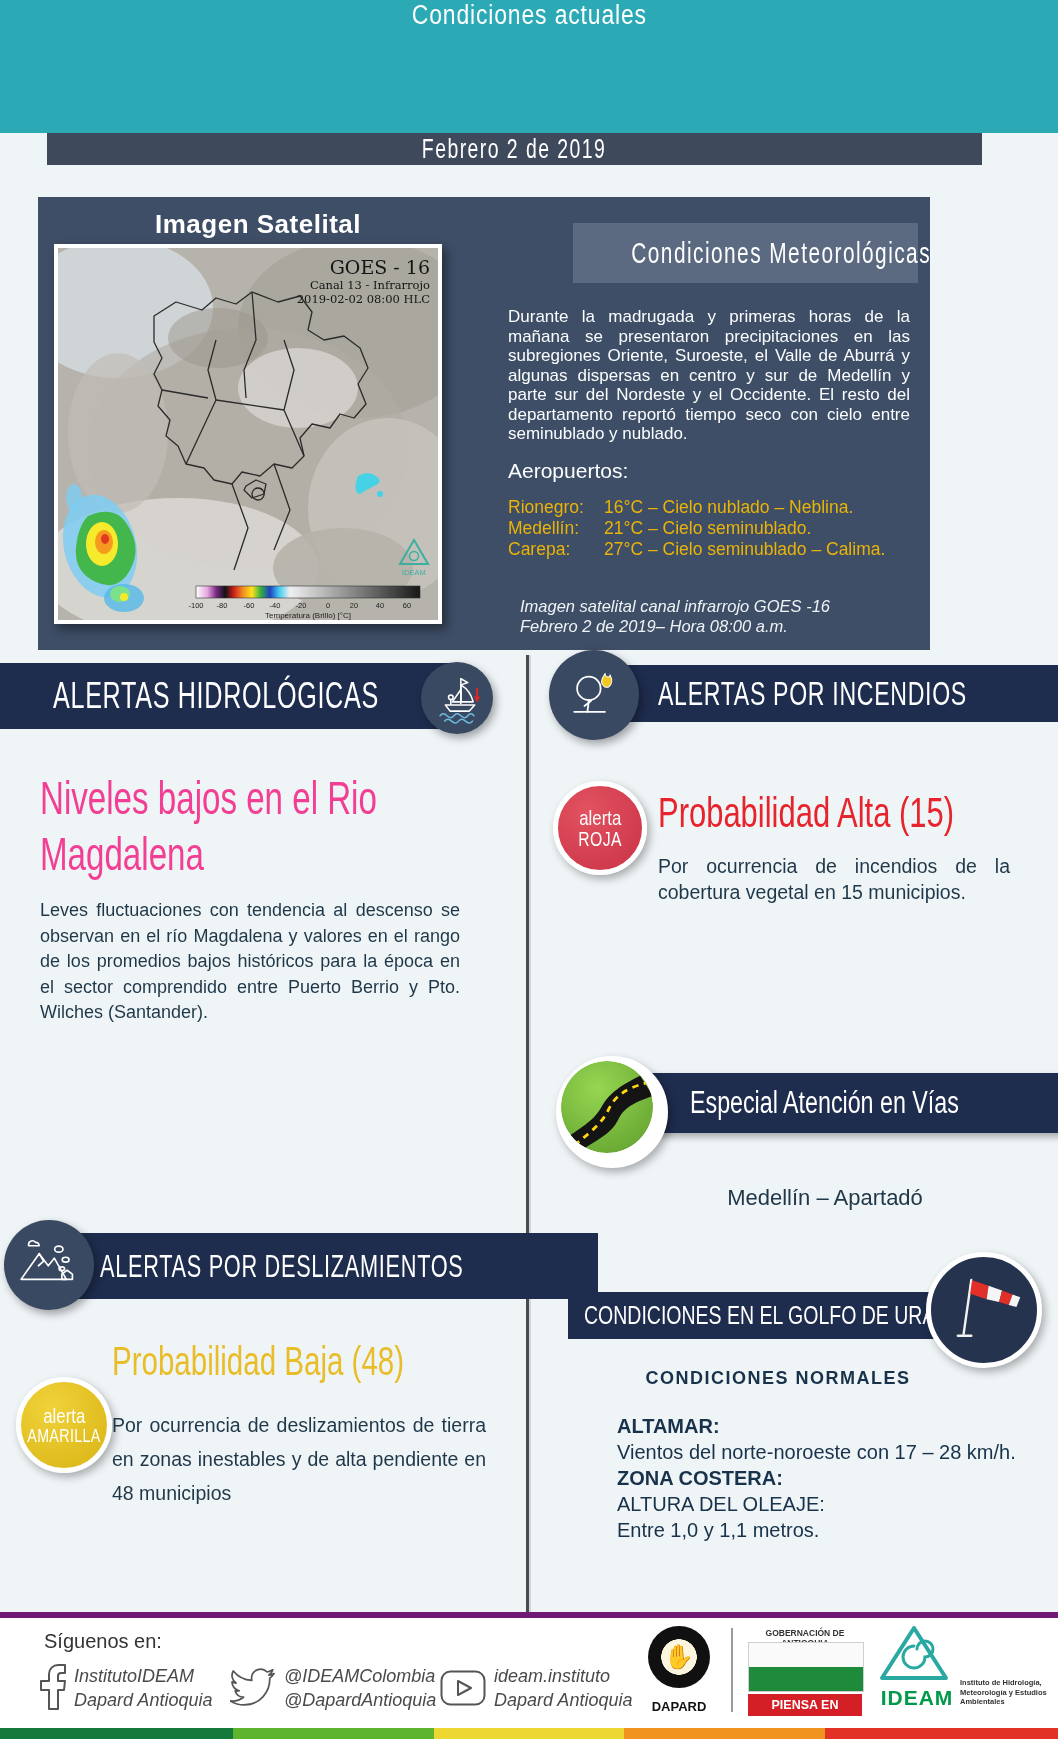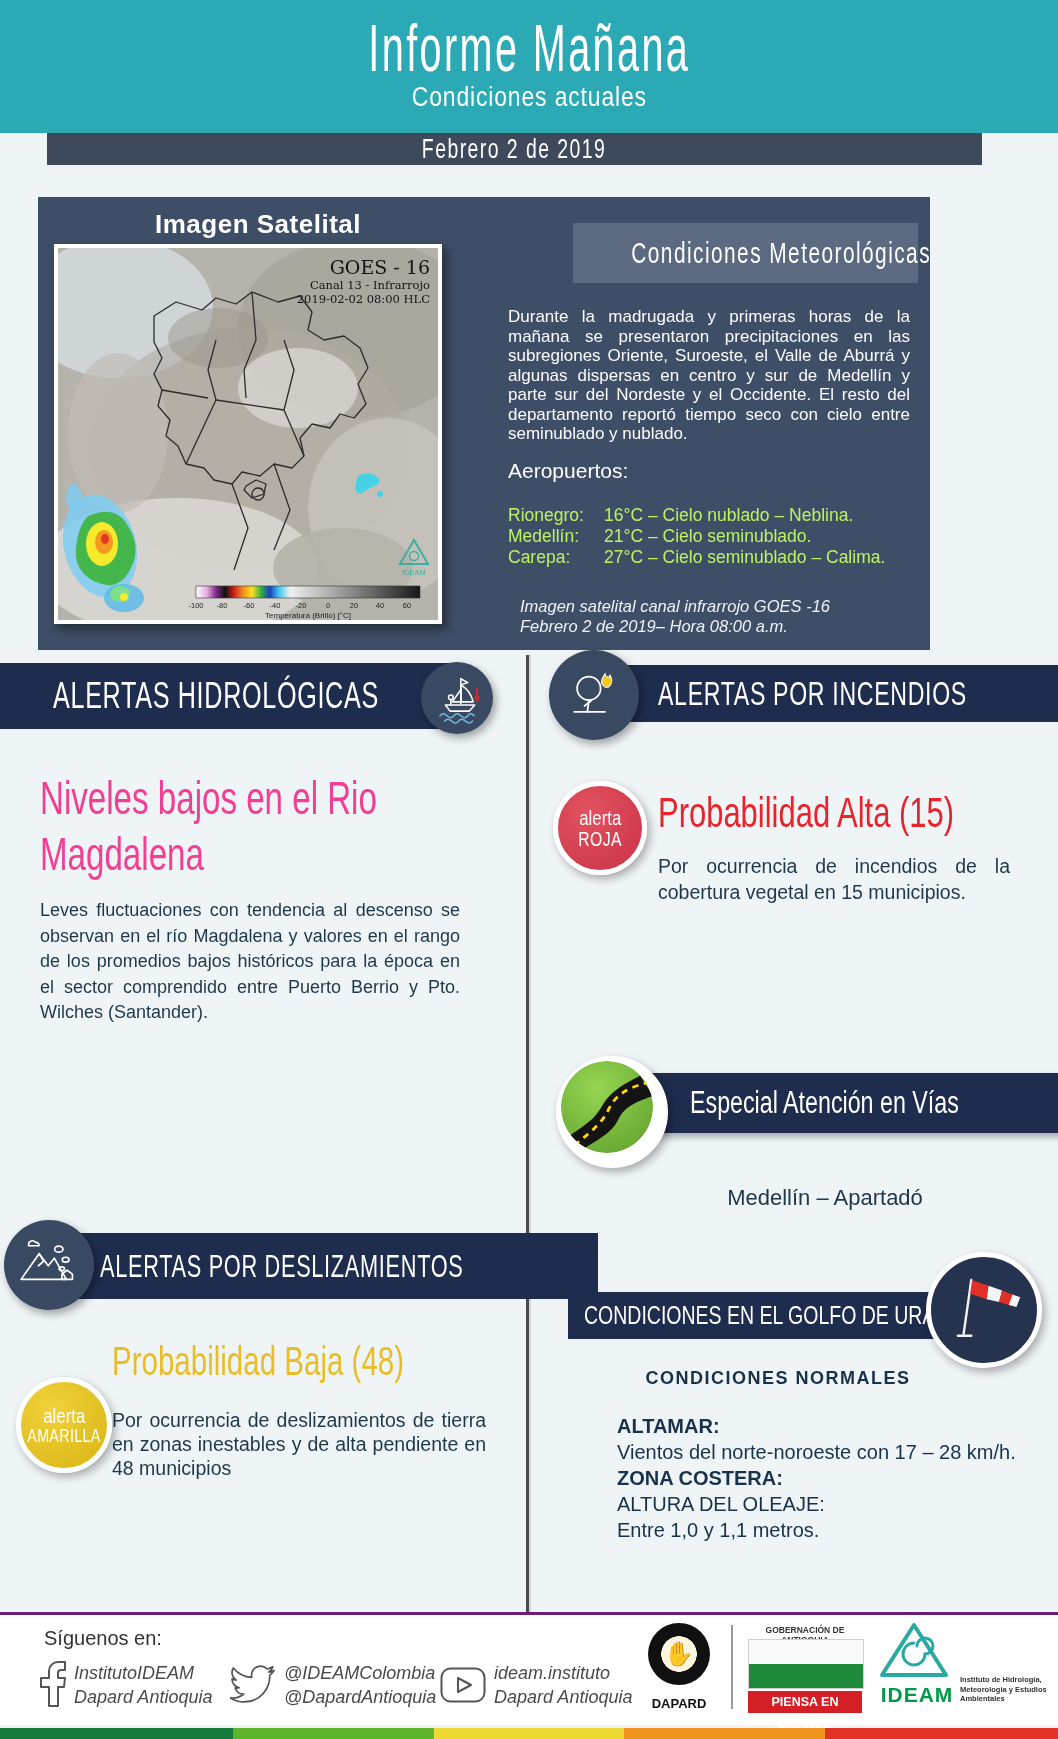--- a/index.html
+++ b/index.html
@@ -21,21 +21,21 @@
 
   
   .sat-panel{top:197px;left:38px;width:892px;height:453px;background:#3e4e66;}
   .sat-title{left:40px;top:12px;width:360px;text-align:center;color:#fff;font-size:26px;font-weight:bold;letter-spacing:.5px;}
   .sat-frame{left:16px;top:47px;width:380px;height:372px;background:#fff;padding:4px;
              box-shadow:4px 5px 10px rgba(0,0,0,.45);}
   .met-box{left:535px;top:26px;width:345px;height:60px;background:#5b6a80;text-align:center;
            color:#fff;font-size:29px;line-height:60px;letter-spacing:2px;}
   .met-para{left:470px;top:110px;width:402px;color:#fbfdfe;font-size:17px;line-height:19.5px;text-align:justify;}
   .apt-label{left:470px;top:262px;color:#fbfdfe;font-size:21px;}
-  .apt-rows{left:470px;top:308px;width:410px;color:#bef264;font-size:17.5px;line-height:21px;}
+  .apt-rows{left:470px;top:300px;width:410px;color:#eab308;font-size:17.5px;line-height:21px;}
   .apt-row{display:flex;}
   .apt-name{width:96px;flex:0 0 auto;}
   .sat-caption{left:482px;top:400px;color:#eef3f6;font-size:16.5px;line-height:19.5px;font-style:italic;}
 
   
   .divider{top:655px;left:526px;width:3px;height:957px;background:#4b4b4b;box-shadow:2px 0 0 rgba(0,0,0,.12);}
 
   
   .bar{background:#1e2c4e;color:#fff;display:flex;align-items:center;}
   .icon-circle{border-radius:50%;background:#3a4962;display:flex;align-items:center;justify-content:center;
@@ -60,31 +60,31 @@
   .fire-para{top:854px;left:658px;width:352px;font-size:19.5px;line-height:25.5px;text-align:justify;}
 
   .roads-bar{top:1073px;left:622px;width:390px;height:60px;border-radius:9px;padding-left:68px;
              font-size:31px;box-shadow:3px 4px 7px rgba(0,0,0,.3);}
   .roads-icon{top:1056px;left:556px;width:102px;height:102px;border-radius:50%;background:#fff;}
   .route-text{top:1185px;left:660px;width:330px;text-align:center;font-size:22px;color:#20384a;}
 
   .slide-bar{top:1233px;left:20px;width:498px;height:66px;padding-left:80px;font-size:32px;letter-spacing:1px;}
   .slide-icon{top:1220px;left:4px;width:90px;height:90px;}
   .slide-head{top:1338px;left:112px;color:#e9bd28;font-size:41px;}
-  .slide-para{top:1408px;left:112px;width:374px;font-size:19.5px;line-height:24px;text-align:justify;}
+  .slide-para{top:1408px;left:112px;width:374px;font-size:19.5px;line-height:34px;text-align:justify;}
 
   .gulf-bar{top:1292px;left:568px;width:362px;height:47px;padding-left:16px;font-size:25px;}
   .gulf-icon{top:1252px;left:926px;width:106px;height:106px;border-radius:50%;background:#26334f;}
   .gulf-sub{top:1368px;left:588px;width:380px;text-align:center;font-weight:bold;font-size:18px;
             letter-spacing:1.5px;color:#17324a;}
   .gulf-block{top:1413px;left:617px;width:424px;font-size:20px;line-height:26px;color:#17324a;}
   .gulf-block .b{font-weight:bold;}
 
   
-  .footer{top:1612px;left:0;width:1058px;height:110px;background:#fff;border-top:3px solid #701a75;}
+  .footer{top:1612px;left:0;width:1058px;height:110px;background:#fff;border-top:6px solid #701a75;}
   .follow{left:44px;top:12px;font-size:20px;color:#333;}
   .soc-label{font-size:18px;font-style:italic;color:#4a4a4a;line-height:24px;}
   .dapard-c{left:648px;top:8px;width:62px;height:62px;border-radius:50%;
             background:radial-gradient(circle,#fdf6df 0 40%,#101010 41% 100%);
             display:flex;align-items:center;justify-content:center;}
   .dapard-hand{color:#d6a400;font-size:24px;line-height:1;}
   .dapard-t{left:648px;top:74px;width:62px;text-align:center;font-weight:bold;font-size:13px;color:#111;margin-top:7px;}
   .f-vline{left:731px;top:10px;width:2px;height:84px;background:#9a9a9a;}
   .gob-t{left:746px;top:10px;width:118px;text-align:center;font-size:8.5px;font-weight:bold;color:#333;}
   .flag{left:748px;top:24px;width:114px;height:48px;border:1px solid #cfcfcf;
@@ -98,21 +98,20 @@
 
   .stripe{top:1728px;left:0;width:1058px;height:11px;display:flex;}
   .stripe div{height:100%;}
 </style>
 </head>
 <body>
 
 <div class="page">
 
   <div class="abs hd-teal">
-    <div class="hd-title"><span class="cond cx60">Informe Mañana</span></div>
     <div class="hd-sub"><span class="cond cx85">Condiciones actuales</span></div>
   </div>
   <div class="abs date-bar"><span class="cond cx72">Febrero 2 de 2019</span></div>
 
   <div class="abs sat-panel">
     <div class="abs sat-title">Imagen Satelital</div>
 
     <div class="abs sat-frame">
       <svg width="380" height="372" viewBox="0 0 380 372">
         <defs>

